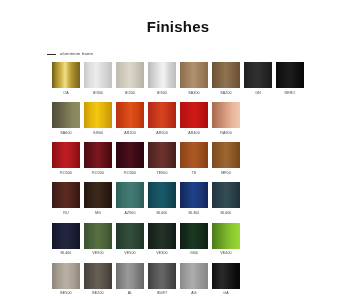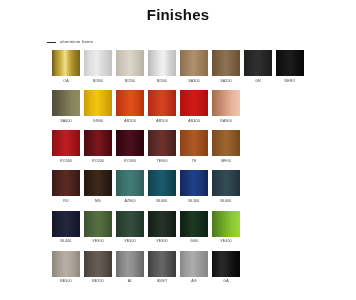--- a/index.html
+++ b/index.html
@@ -20,21 +20,21 @@
     height: 300px;
     position: relative;
     box-sizing: border-box;
   }
   .page-title {
     text-align: center;
     font-size: 15px;
     font-weight: bold;
     letter-spacing: 0.2px;
     margin: 0;
-    padding-top: 6px;
+    padding-top: 18px;
     color: #111111;
   }
   .section {
     margin-top: 17px;
     padding-left: 52px;
     padding-right: 10px;
   }
   .section-header {
     display: flex;
     align-items: center;

